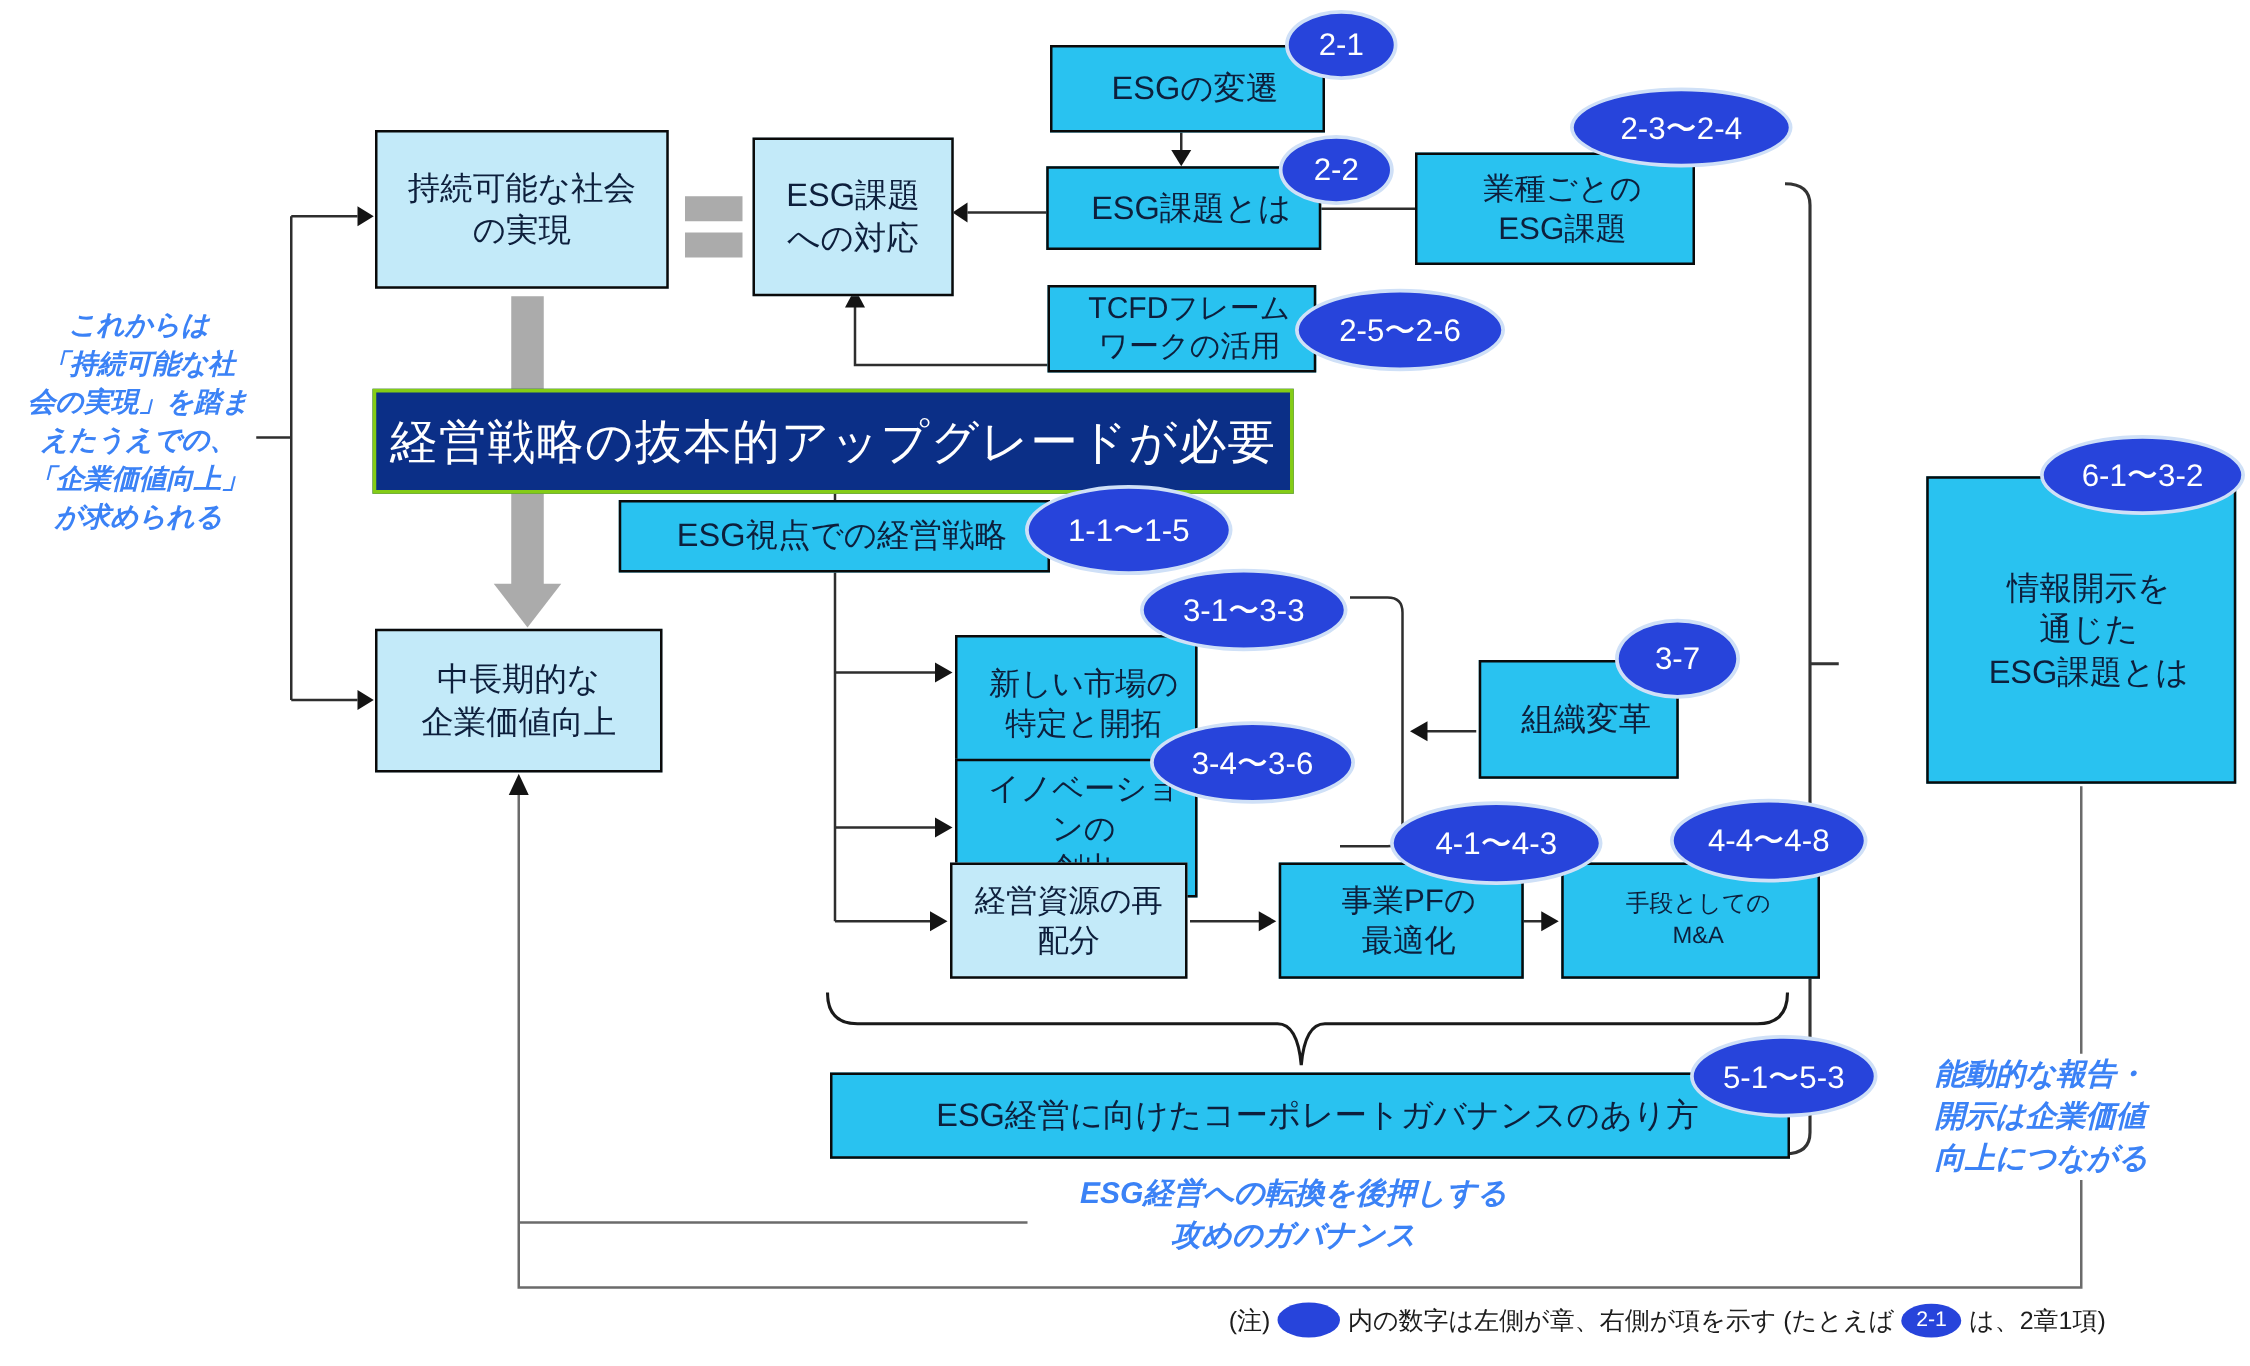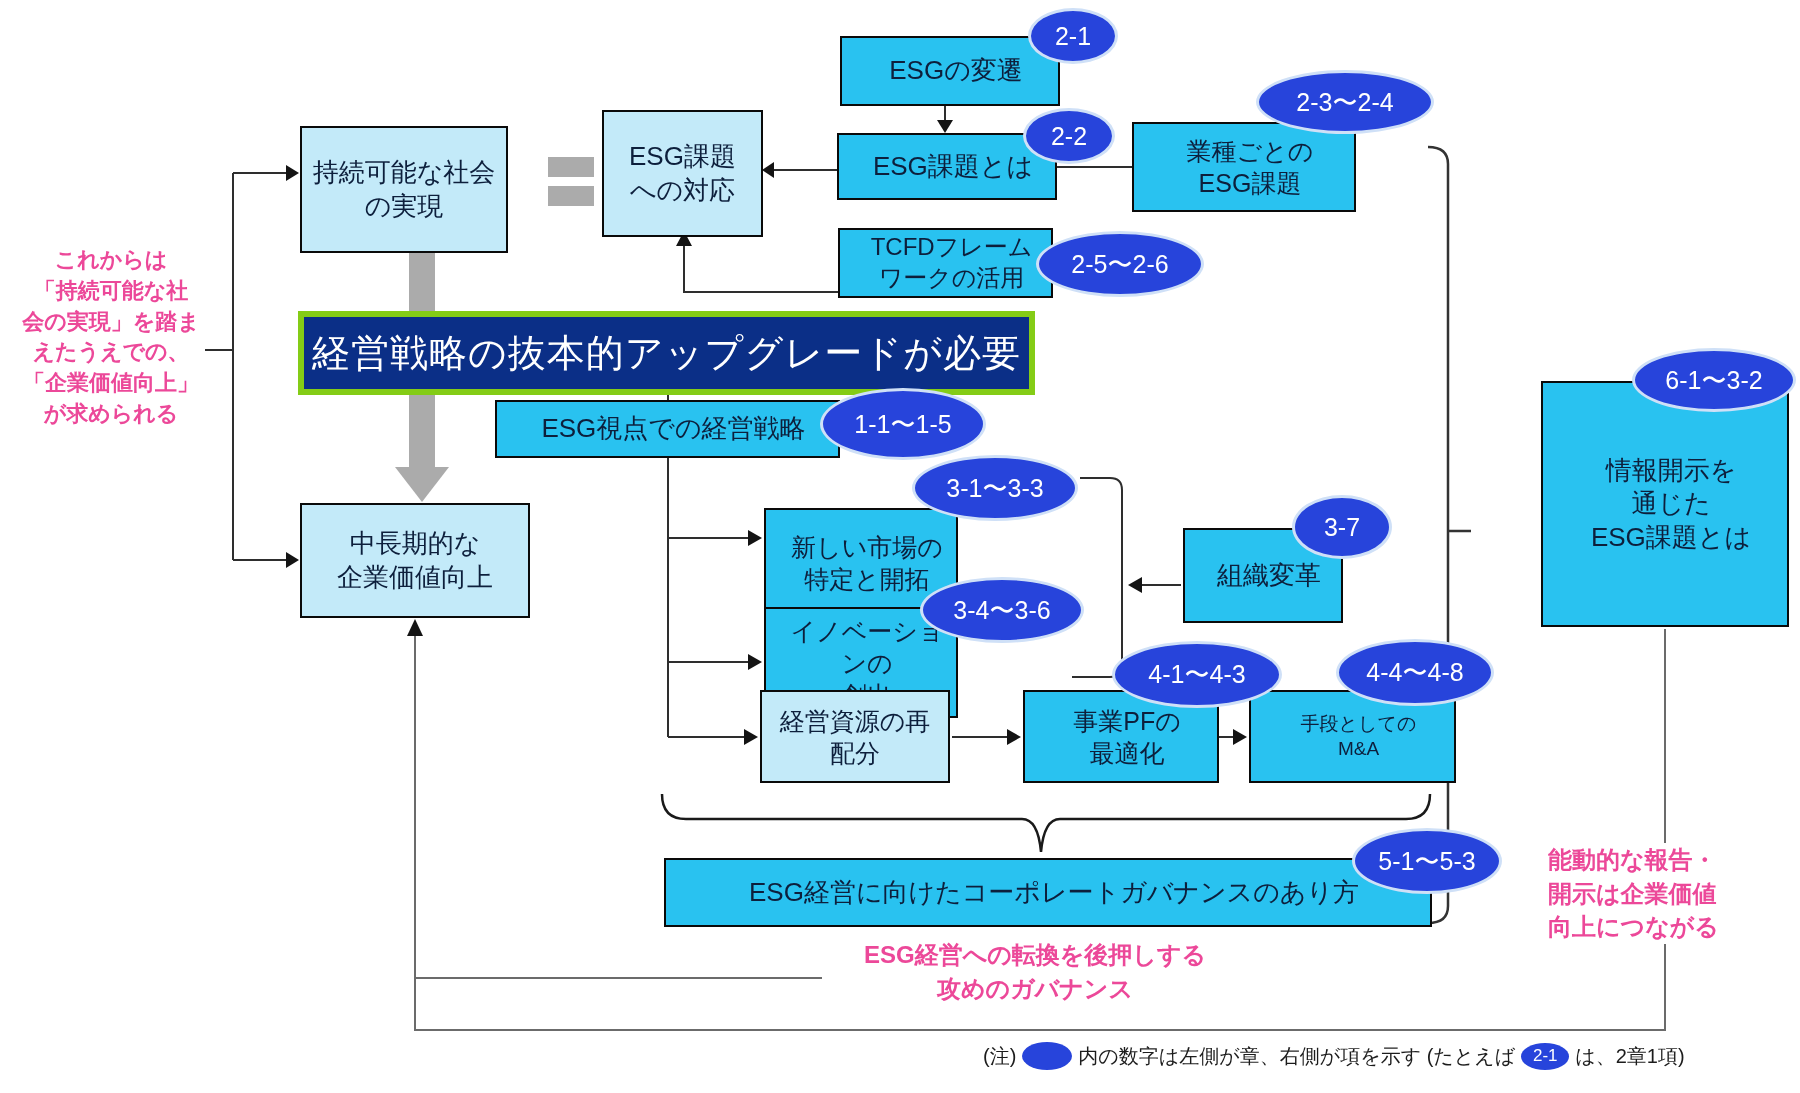--- a/index.html
+++ b/index.html
@@ -9,32 +9,32 @@
   }
   #lines{position:absolute;left:0;top:0;z-index:1;}
   .box{
     position:absolute;z-index:2;box-sizing:border-box;border:2px solid #0a0a0a;
     display:flex;align-items:center;justify-content:center;text-align:center;
     white-space:pre-line;font-size:26px;line-height:1.28;color:#0d1f3c;
   }
   .cyan{background:#29C2F0;padding-left:12px;}
   .light{background:#C3EAF9;}
   .banner{
-    position:absolute;z-index:2;box-sizing:border-box;background:#0B2F87;border:6px solid #84cc16;
+    position:absolute;z-index:2;box-sizing:border-box;background:#0B2F87;border:3px solid #84cc16;
     color:#ffffff;display:flex;align-items:center;justify-content:center;
     font-size:38px;letter-spacing:1px;white-space:nowrap;
   }
   .badge{
     position:absolute;z-index:3;box-sizing:border-box;background:#2744DB;color:#ffffff;
     border:3px solid #cfe0f7;border-radius:50%;
     display:flex;align-items:center;justify-content:center;font-size:25px;white-space:nowrap;
   }
   .caption{
-    position:absolute;z-index:4;font-weight:bold;color:#ec4899;
-    white-space:pre-line;line-height:1.4;
+    position:absolute;z-index:4;font-weight:bold;color:#3b82f6;
+    white-space:pre-line;line-height:1.4;font-style:italic;
   }
   .footnote{
     position:absolute;z-index:4;display:flex;align-items:center;gap:6px;
     font-size:20px;color:#1c1c1c;white-space:nowrap;
   }
   .note-ellipse{width:50px;height:28px;background:#2744DB;border-radius:50%;display:inline-block;}
   .note-badge{
     width:48px;height:27px;background:#2744DB;color:#fff;border-radius:50%;
     display:inline-flex;align-items:center;justify-content:center;font-size:17px;
   }
@@ -85,21 +85,21 @@
     <g fill="#ABABAB" stroke="none">
       <rect x="409" y="237" width="26" height="232"></rect>
       <polygon points="395,467 449,467 422,502"></polygon>
     </g>
     <g fill="#ABABAB" stroke="none">
       <rect x="548" y="157" width="46" height="20"></rect>
       <rect x="548" y="186" width="46" height="20"></rect>
     </g>
   </svg>
 
-  <div class="box light" style="left:300px;top:126px;width:208px;height:127px">持続可能な社会
+  <div class="box light" style="left:300px;top:104px;width:235px;height:127px">持続可能な社会
 の実現</div>
 
   <div class="box light" style="left:602px;top:110px;width:161px;height:127px">ESG課題
 への対応</div>
 
   <div class="box cyan" style="left:840px;top:36px;width:220px;height:70px">ESGの変遷</div>
 
   <div class="box cyan" style="left:837px;top:133px;width:220px;height:67px">ESG課題とは</div>
 
   <div class="box cyan" style="left:1132px;top:122px;width:224px;height:90px;font-size:25px">業種ごとの

